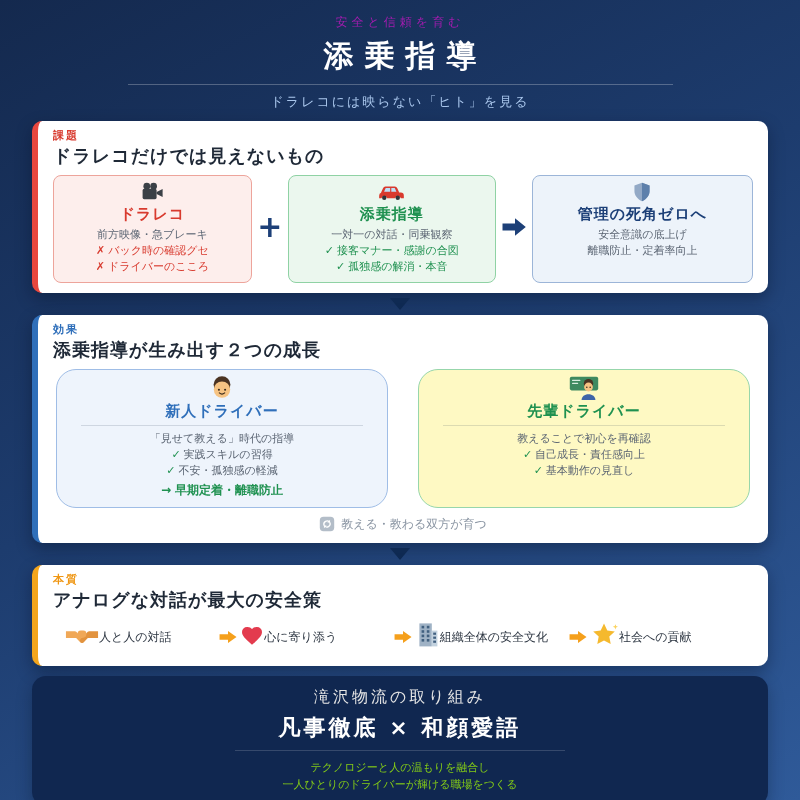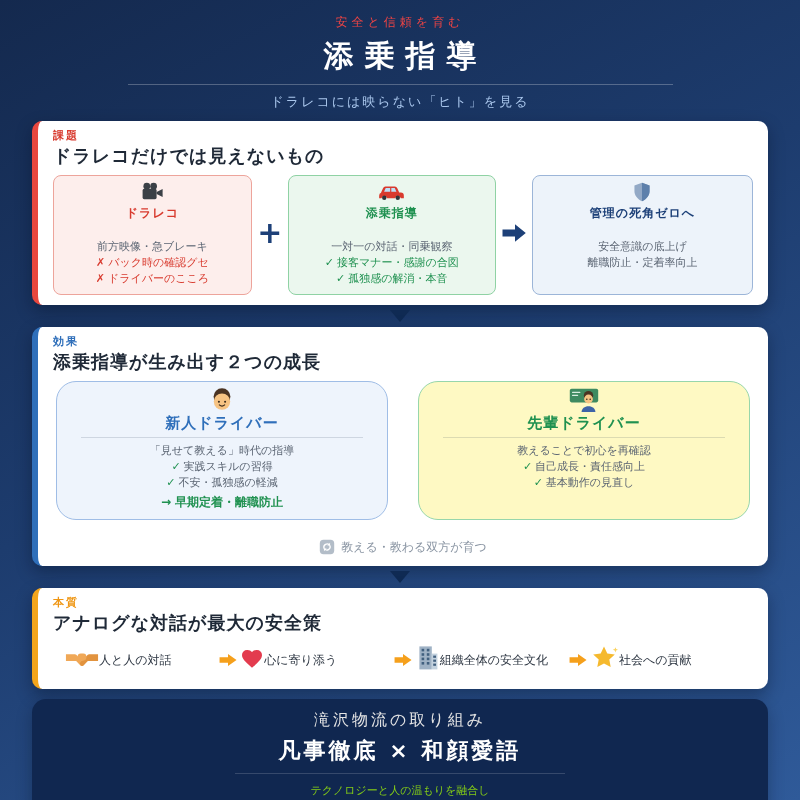--- a/index.html
+++ b/index.html
@@ -5,21 +5,21 @@
 *{margin:0;padding:0;box-sizing:border-box}
 html,body{width:800px;height:800px;overflow:hidden}
 body{
   background:linear-gradient(152deg,#14294e 0%,#1d3c6e 45%,#2f5a99 100%);
   font-family:"DejaVu Sans","Liberation Sans",sans-serif;
 }
 .page{width:800px;height:800px;padding:10px 32px 0;overflow:hidden}
 
 
 .header{text-align:center;margin-bottom:10px}
-.tagline{padding-top:4px;font-size:12px;letter-spacing:4px;color:#ef4444}
+.tagline{padding-top:4px;font-size:12px;letter-spacing:4px;color:#a21caf}
 .main-title{margin:5px 0 7px;font-size:30px;font-weight:bold;letter-spacing:11px;text-indent:11px;color:#ffffff}
 .subtitle{width:545px;margin:0 auto;padding-top:8px;border-top:1px solid rgba(255,255,255,.26);font-size:13px;letter-spacing:2px;color:#a9c6ec}
 
 
 .card{background:#fff;border-radius:10px;border-left:6px solid transparent;box-shadow:0 6px 16px rgba(4,12,30,.35);padding:7px 15px 10px}
 .card-problem{border-left-color:#e8473e}
 .card-effect{border-left-color:#2f6fba}
 .card-essence{border-left-color:#f3a51c}
 .section-label{font-size:11px;font-weight:bold;letter-spacing:2px}
 .section-heading{margin:1px 0 7px;font-size:18px;font-weight:bold;color:#1f2937;letter-spacing:1px}
@@ -30,37 +30,37 @@
 .c-orange{color:#ef9613}
 .c-gray{color:#5a6472}
 
 
 .problem-row{display:flex;align-items:stretch}
 .mini-box{flex:1;border-radius:8px;text-align:center;padding:6px 5px 7px}
 .box-red{background:#fdeeec;border:1.5px solid #eda49b}
 .box-green{background:#ebf7ee;border:1.5px solid #8fd2a4;flex:1.05}
 .box-blue{background:#edf3fa;border:1.5px solid #9cb5d8;flex:1.12}
 .mini-icon{height:20px;display:flex;align-items:center;justify-content:center;margin-bottom:3px}
-.mini-title{font-size:12px;font-weight:bold;letter-spacing:1px;margin-bottom:17px}
+.mini-title{font-size:15px;font-weight:bold;letter-spacing:1px;margin-bottom:3px}
 .mini-line{font-size:11px;line-height:1.45}
 .mk{margin-right:3px}
 .connector{flex:none;width:36px;display:flex;align-items:center;justify-content:center}
 .plus-sign{font-size:30px;font-weight:bold;color:#1d4078;line-height:1;padding-bottom:4px}
 
 
 .effect-row{display:flex;gap:30px;padding:0 3px;margin-bottom:6px}
 .grow-box{flex:1;border-radius:20px;text-align:center;padding:6px 10px 8px}
 .grow-blue{background:#eef4fc;border:1.5px solid #9fbde6}
 .grow-green{background:#fef9c3;border:1.5px solid #97d6ab}
 .grow-icon{height:24px;display:flex;align-items:center;justify-content:center;margin-bottom:2px}
 .grow-title{font-size:15px;font-weight:bold;letter-spacing:1px}
 .grow-divider{border-top:1px solid rgba(25,45,75,.15);margin:4px 14px 5px}
 .grow-line{font-size:11px;line-height:1.45}
 .grow-result{margin-top:3px;font-size:12px;font-weight:bold}
-.footnote{display:flex;align-items:center;justify-content:center;gap:6px;margin-top:19px;font-size:12px;color:#8a95a3}
+.footnote{display:flex;align-items:center;justify-content:center;gap:6px;margin-top:8px;font-size:12px;color:#8a95a3}
 .footnote-icon{display:flex;align-items:center}
 
 
 .essence-row{display:flex;align-items:flex-start;justify-content:space-between;padding:2px 12px}
 .step{display:flex;flex-direction:row;align-items:center;width:150px}
 .step-icon{height:28px;display:flex;align-items:center;justify-content:center;margin-bottom:5px}
 .step-label{font-size:12px;color:#2d3642}
 .essence-arrow{margin-top:8px;display:flex;align-items:center}
 
 

